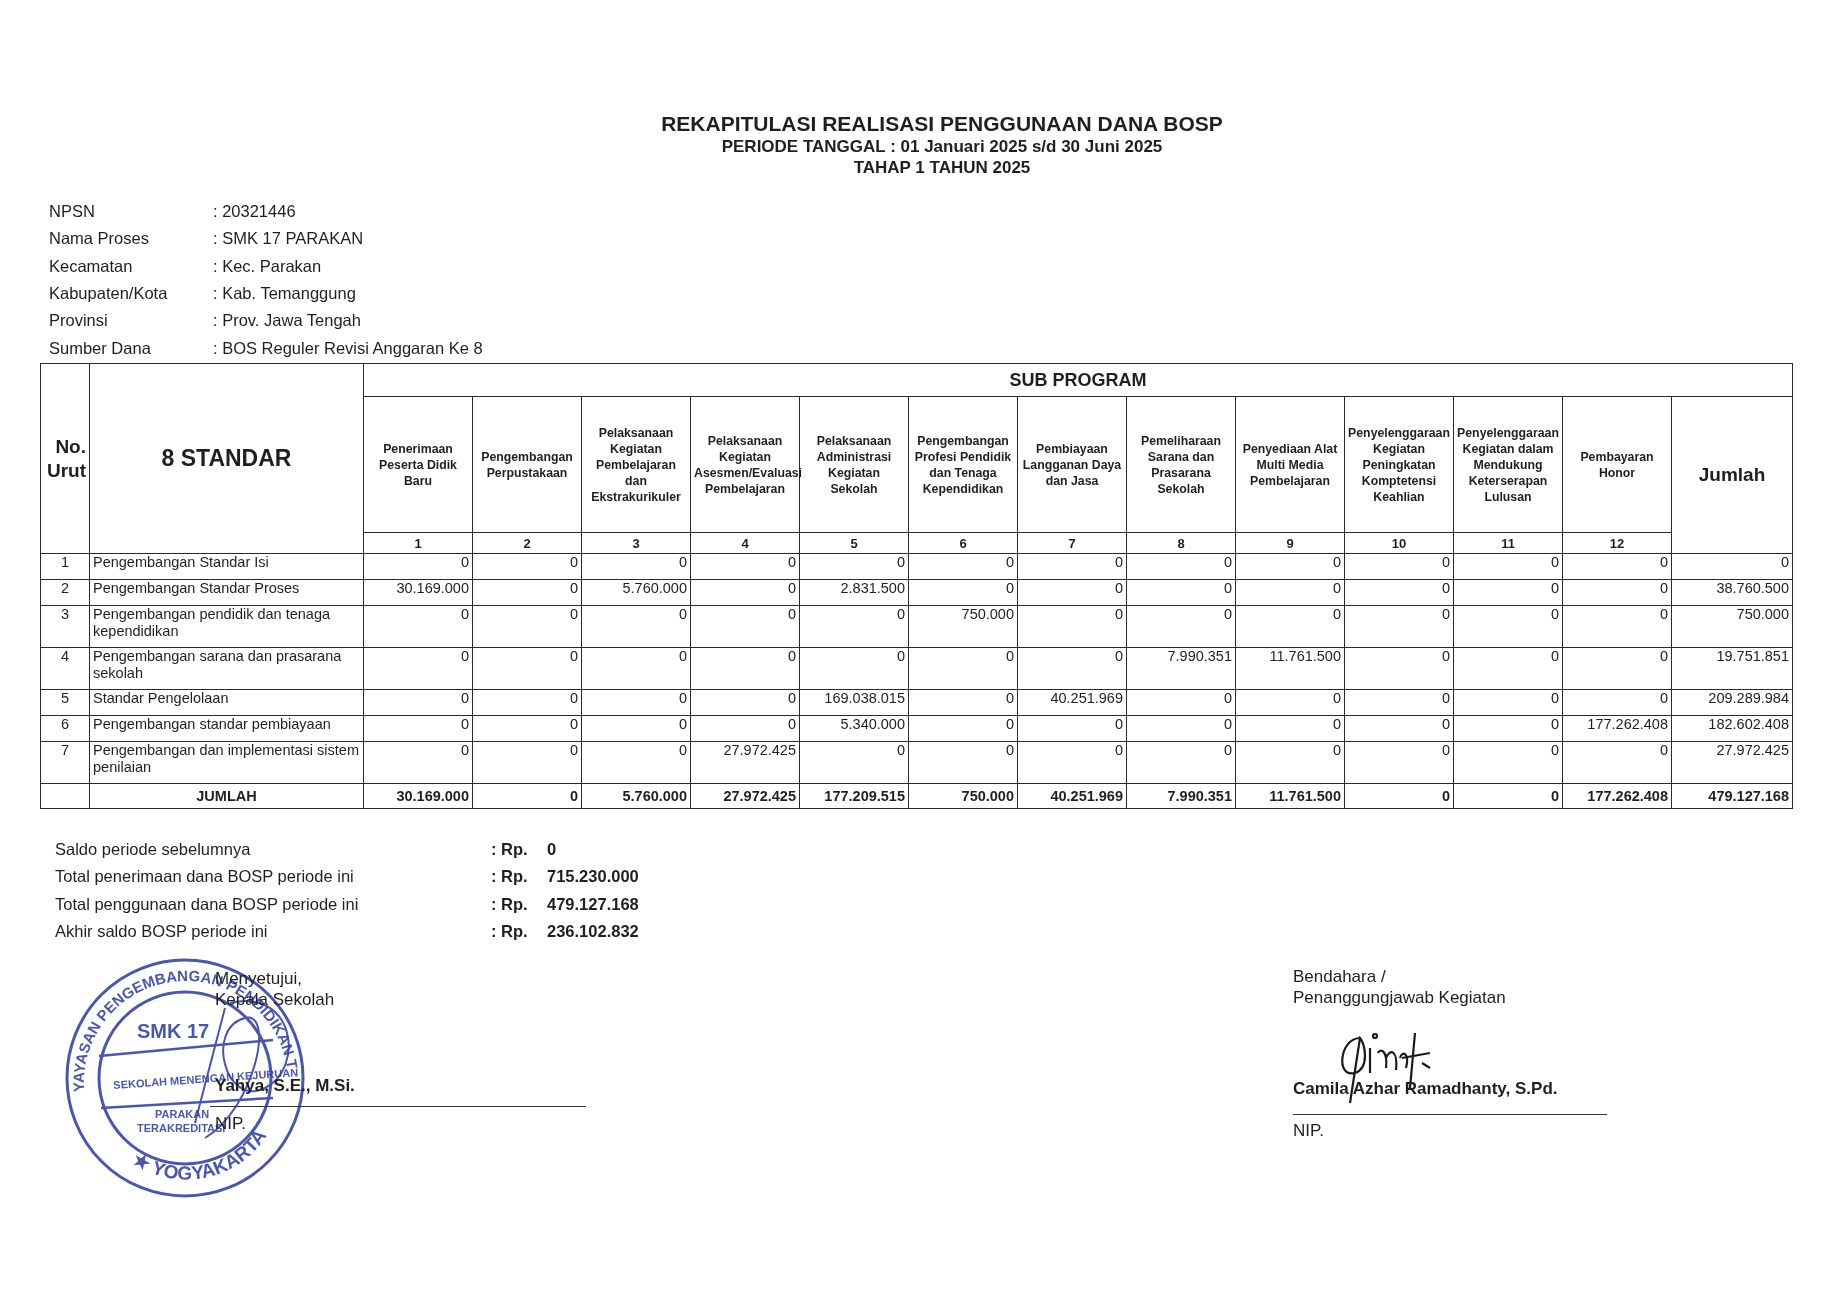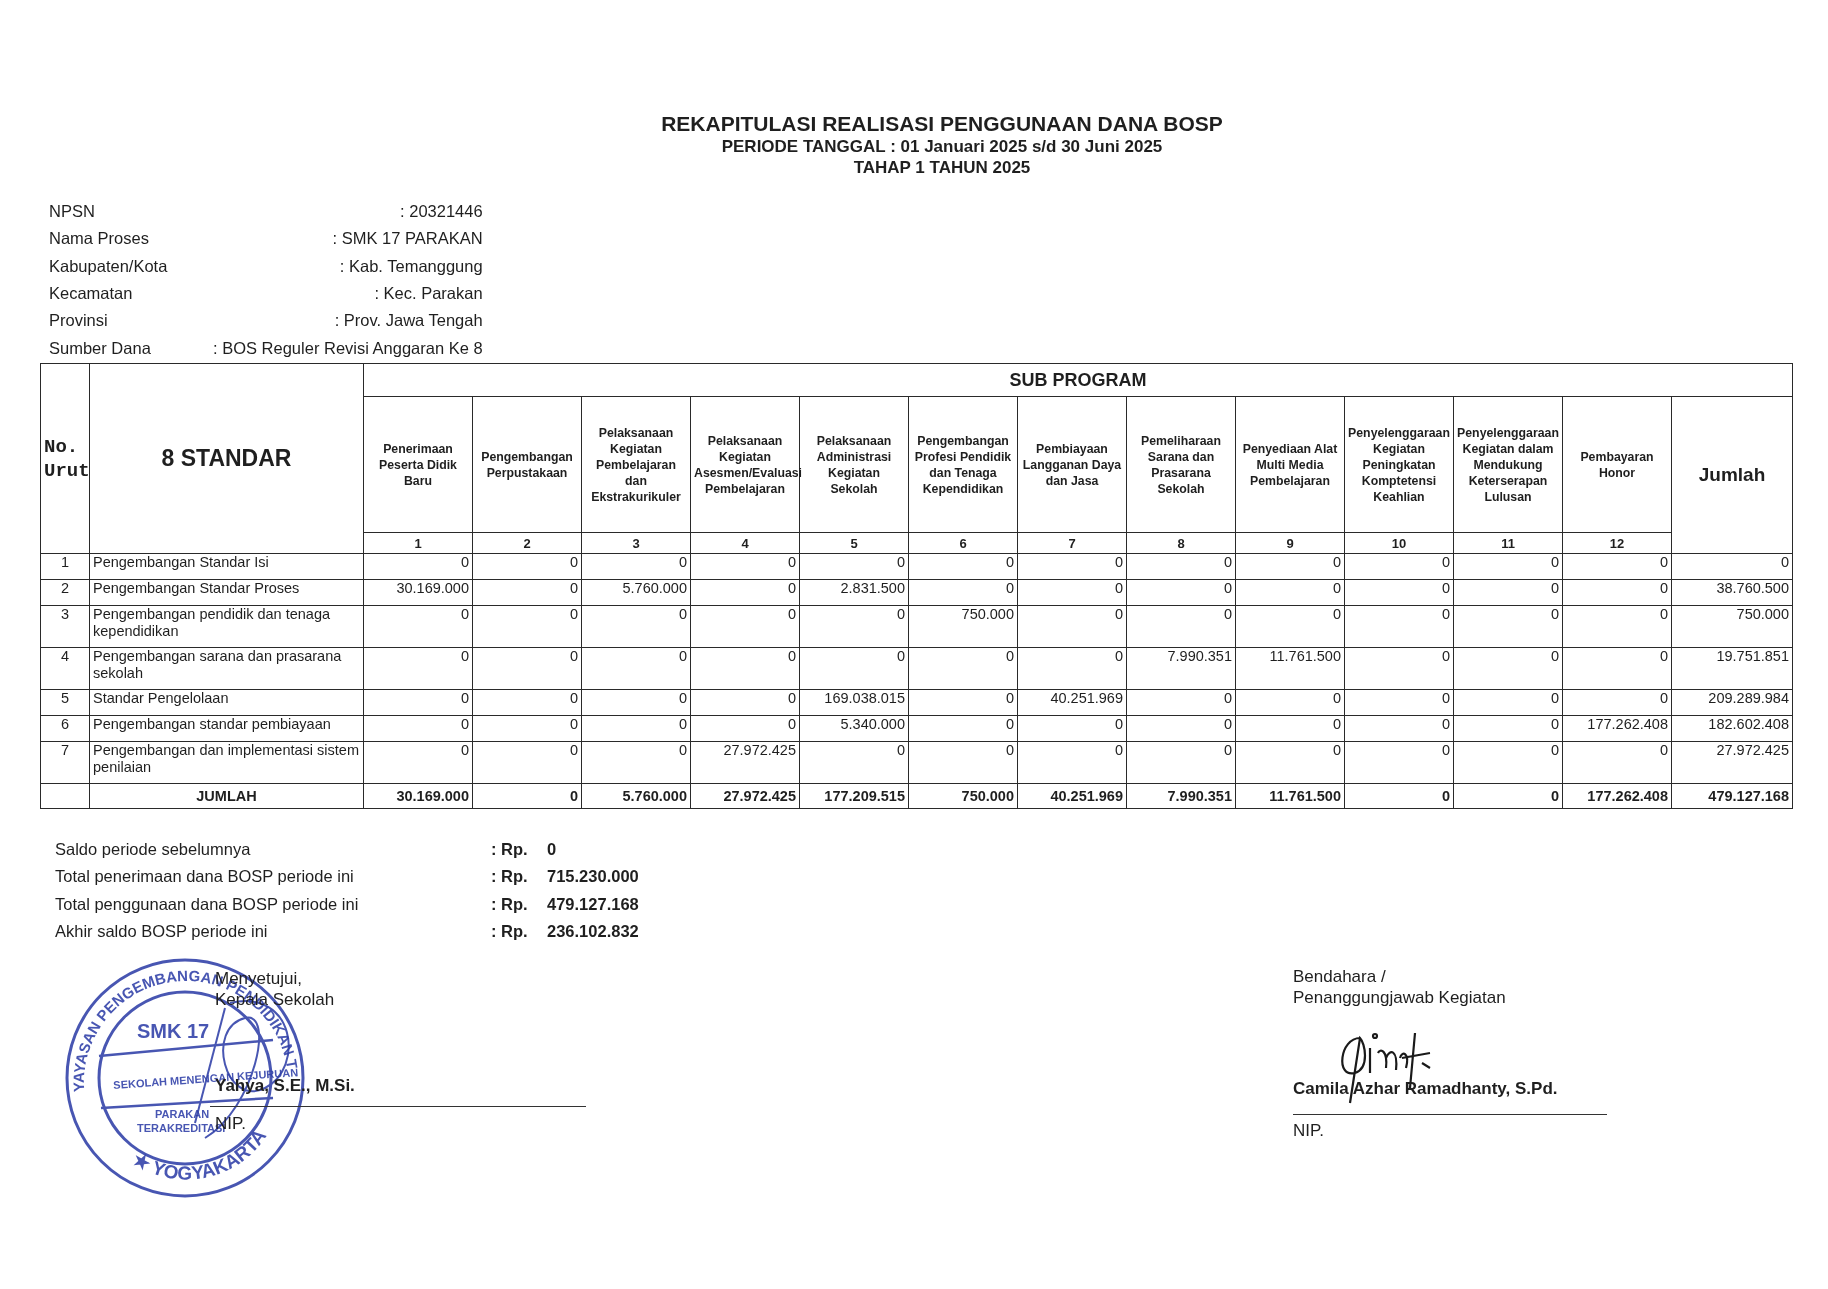--- a/index.html
+++ b/index.html
@@ -6,31 +6,31 @@
   body {
     width:1828px; height:1289px; background:#ffffff; position:relative; overflow:hidden;
     font-family:"Liberation Sans", sans-serif; color:#1f1f1f;
   }
   .title-block { position:absolute; left:8px; width:1828px; top:112px; text-align:center; font-weight:bold; }
   .title-block .t1 { font-size:21px; line-height:24px; margin-left:40px; }
   .title-block .t2 { font-size:17px; line-height:21px; margin-left:40px; }
   .title-block .t3 { font-size:17px; line-height:21px; margin-left:40px; }
 
   .info { position:absolute; left:49px; top:198px; font-size:16.5px; }
-  .info .row { height:27.3px; display:flex; align-items:center;justify-content:space-between; }
+  .info .row { height:27.3px; display:flex; align-items:center; }
   .info .lbl { width:164px; }
 
   table.rekap {
     position:absolute; left:40px; top:363px; width:1752px;
     border-collapse:collapse; table-layout:fixed; font-size:14.5px;
   }
   table.rekap td, table.rekap th { border:1.6px solid #2a2a2a; padding:0 3px; }
   .h-sub { height:32px; font-size:18px; font-weight:bold; text-align:center; }
   .h-col { height:135px; font-size:12.3px; font-weight:bold; text-align:center; line-height:16px; }
-  .h-no { font-size:19px; font-weight:bold; text-align:left; line-height:24px;font-family:Liberation Mono, monospace; }
+  .h-no { font-size:19px; font-weight:bold; text-align:right; line-height:24px; }
   .h-std { font-size:23px; font-weight:bold; text-align:center; }
   .h-jml { font-size:19px; font-weight:bold; text-align:center; }
   .h-num { height:20px; font-size:13px; font-weight:bold; text-align:center; }
   td.c-no { text-align:center; vertical-align:top; padding-top:3px; }
   td.c-name { vertical-align:top; padding-top:3px; line-height:17px; }
   td.c-val { text-align:right; vertical-align:top; padding-top:3px; padding-right:2px; }
   tr.r1 td { height:25px; }
   tr.r2 td { height:41px; }
   tr.total td { height:24px; font-weight:bold; vertical-align:middle; padding-top:0; }
   tr.total td.c-name { text-align:center; }
@@ -66,26 +66,26 @@
 <div class="info">
   <div class="row">
       <span class="lbl">NPSN</span>
       <span>: 20321446</span>
     </div>
   <div class="row">
       <span class="lbl">Nama Proses</span>
       <span>: SMK 17 PARAKAN</span>
     </div>
   <div class="row">
+      <span class="lbl">Kecamatan</span>
+      <span>: Kec. Parakan</span>
+    </div>
+  <div class="row">
       <span class="lbl">Kabupaten/Kota</span>
       <span>: Kab. Temanggung</span>
-    </div>
-  <div class="row">
-      <span class="lbl">Kecamatan</span>
-      <span>: Kec. Parakan</span>
     </div>
   <div class="row">
       <span class="lbl">Provinsi</span>
       <span>: Prov. Jawa Tengah</span>
     </div>
   <div class="row">
       <span class="lbl">Sumber Dana</span>
       <span>: BOS Reguler Revisi Anggaran Ke 8</span>
     </div>
 </div>

